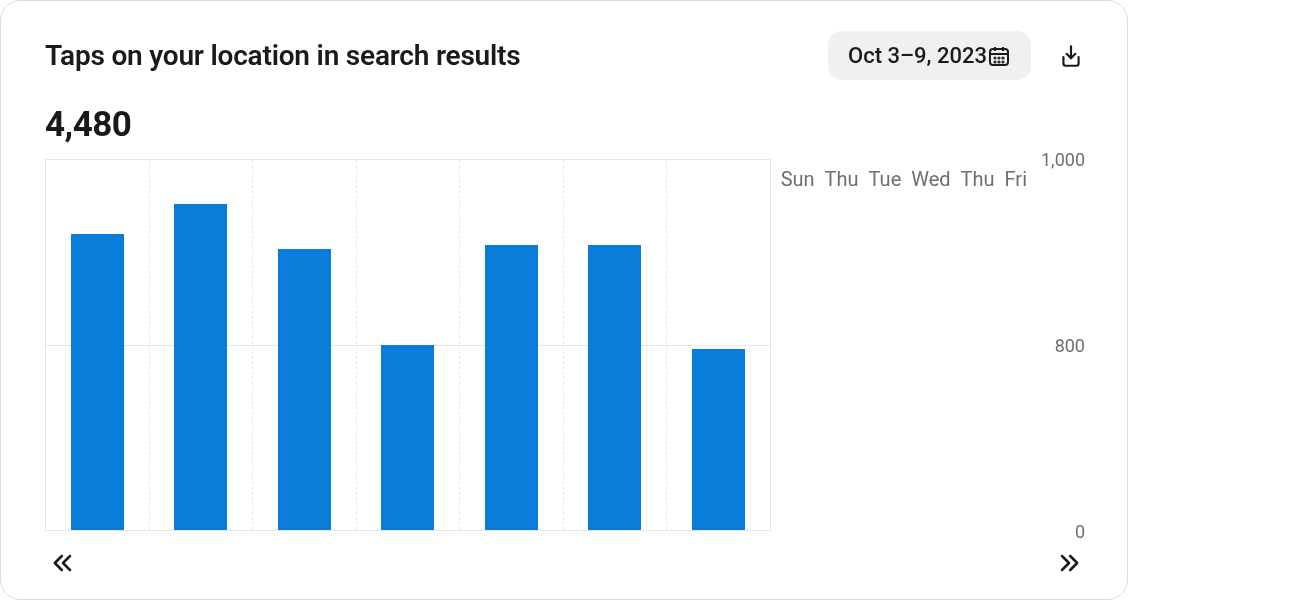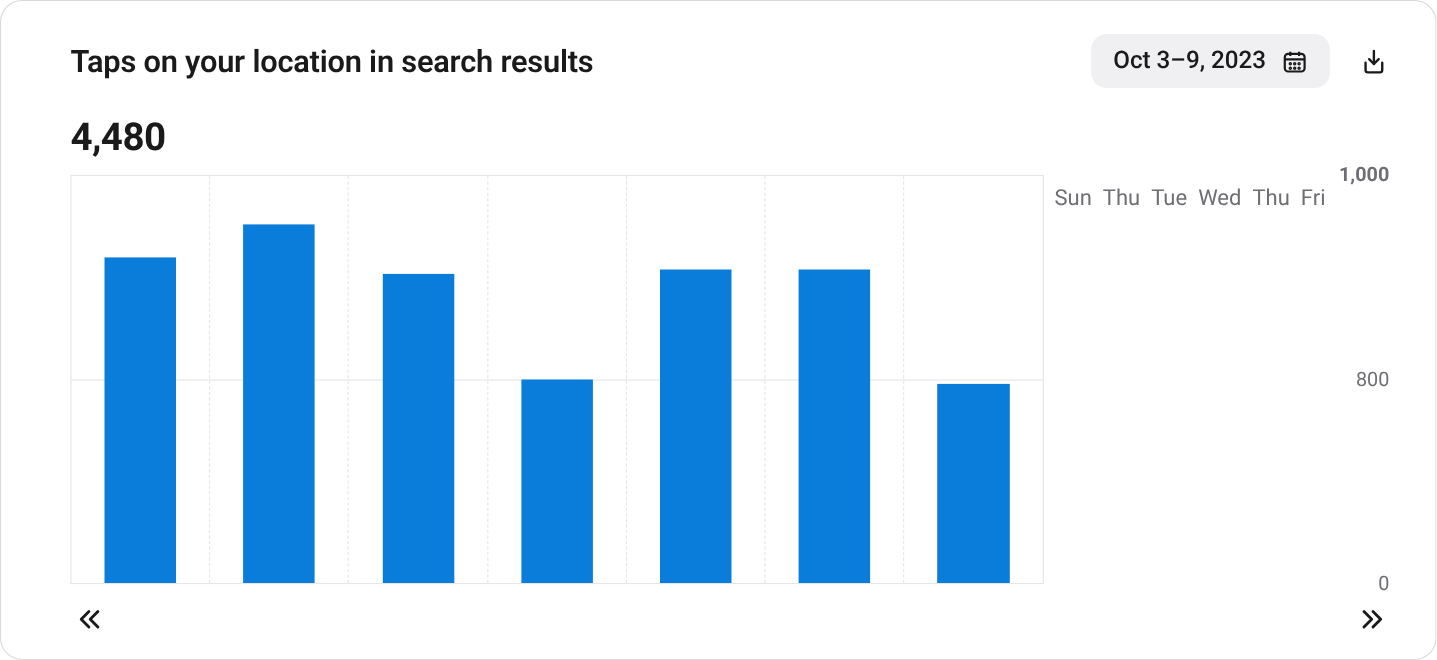--- a/index.html
+++ b/index.html
@@ -7,25 +7,25 @@
     --text:#1a1a1a;
     --muted:#6e6e73;
     --pill-bg:#f0f0f2;
     --bar:#0a7cda;
     --grid:#e5e5ea;
     --grid-dashed:#e5e5ea;
   }
   html,body{margin:0;padding:0;background:#fff;font-family:-apple-system,BlinkMacSystemFont,"Segoe UI",Roboto,Helvetica,Arial,sans-serif;color:var(--text);}
   .card{
     box-sizing:border-box;
-    width:1306px;
+    width:1128px;
     height:600px;
     border:1px solid var(--border);
     border-radius:20px;
-    padding:30px 40px 20px 63px;
+    padding:30px 40px 20px 44px;
     position:relative;
     display:flex;
     flex-direction:column;
   }
   .header{
     display:flex;
     align-items:center;
     justify-content:space-between;
   }
   .title{
@@ -34,21 +34,20 @@
     letter-spacing:-0.2px;
   }
   .header-right{
     display:flex;
     align-items:center;
     gap:24px;
   }
   .date-pill{
     display:flex;
     align-items:center;
-    gap:14px;
     background:var(--pill-bg);
     border-radius:14px;
     padding:12px 20px;
     font-size:22px;
     font-weight:500;
     color:#1a1a1a;
     cursor:pointer;
   }
   .date-pill svg{display:block;}
   .dl-btn{
@@ -210,21 +209,21 @@
       <div class="x-labels" id="xlabels">
           <div class="x-label">Sun</div>
           <div class="x-label">Thu</div>
           <div class="x-label">Tue</div>
           <div class="x-label">Wed</div>
           <div class="x-label">Thu</div>
           <div class="x-label">Fri</div>
         </div>
     </div>
     <div class="y-axis">
-      <div class="y-tick" style="top:0%;font-weight:bold;">1,000</div>
+      <div class="y-tick" style="top:0%;">1,000</div>
       <div class="y-tick" style="top:50%;">800</div>
       <div class="y-tick" style="top:100%;">0</div>
     </div>
   </div>
 
   <div class="nav">
     <div class="nav-btn">
       <span>
         <svg width="28" height="28" viewBox="0 0 24 24" fill="none" stroke="#1a1a1a" stroke-width="2.2" stroke-linecap="round" stroke-linejoin="round">
           <polyline points="11 6 5 12 11 18"></polyline>

